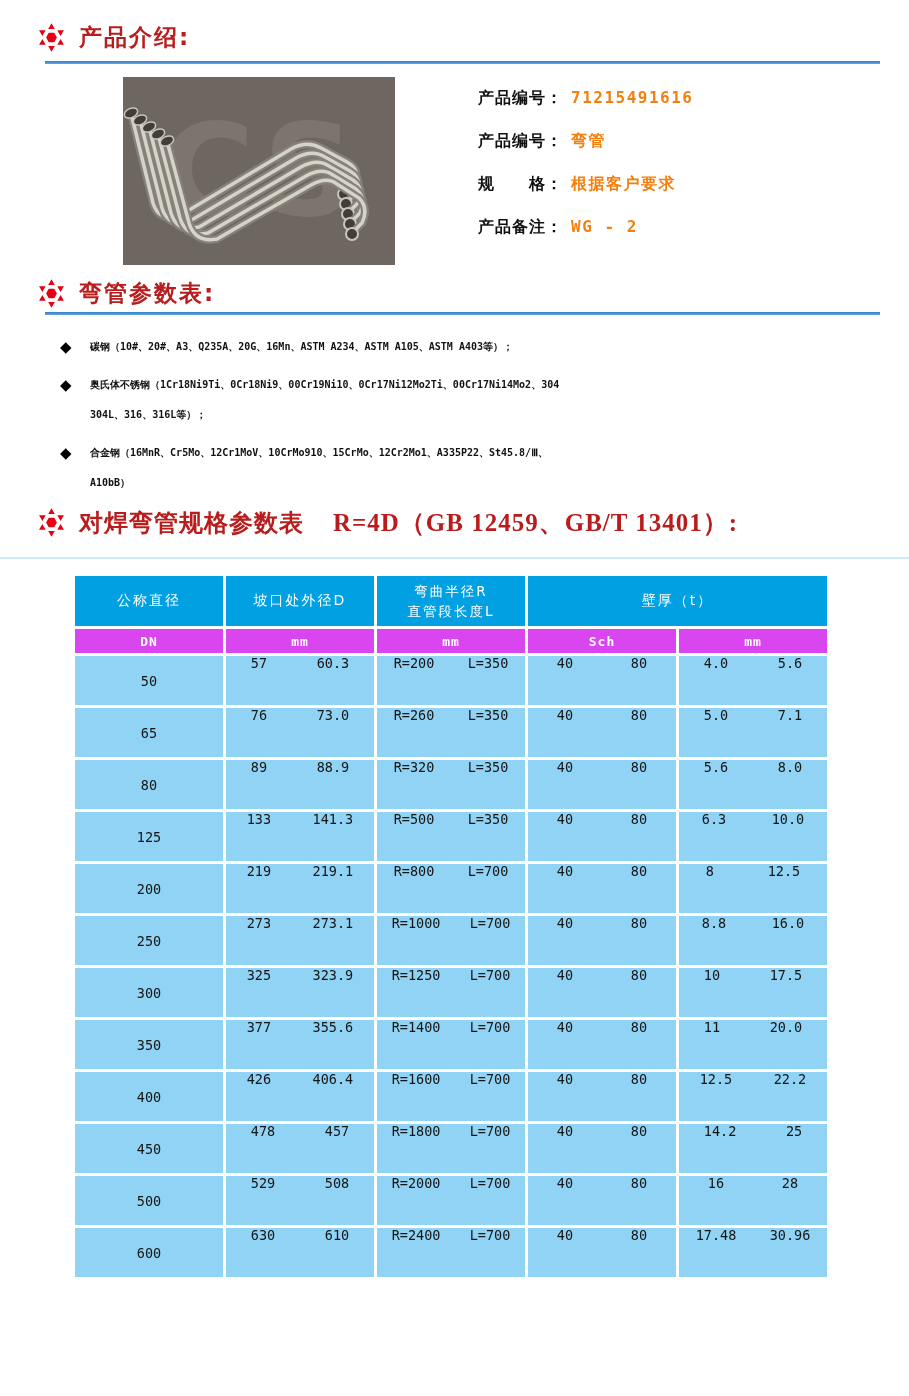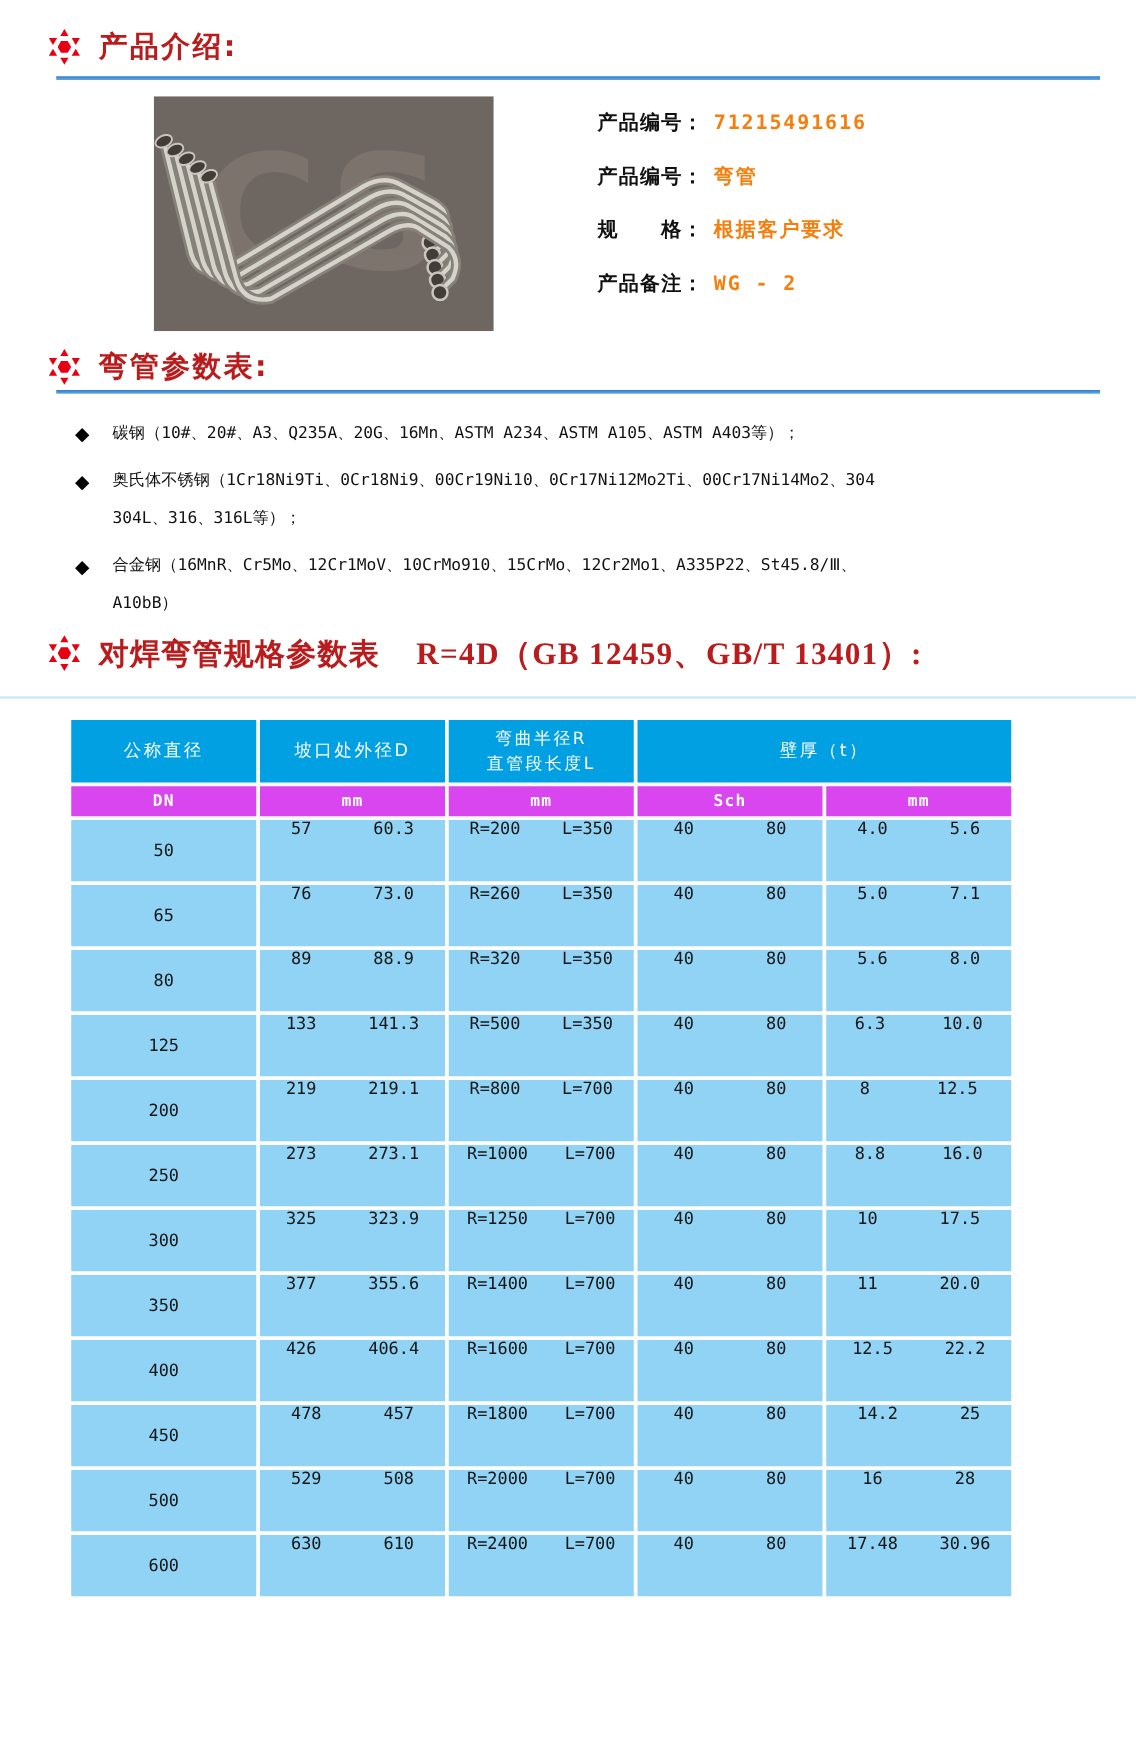--- a/index.html
+++ b/index.html
@@ -34,26 +34,26 @@
   .field-value{color:#f57f0c;font-weight:700;font-size:16px;letter-spacing:1.5px;
     font-family:"DejaVu Sans Mono","Liberation Mono",monospace;margin-left:8px;}
 
   
   .bullets{position:absolute;left:60px;top:332px;width:800px;}
   .bullet-item{display:flex;margin-bottom:8px;}
   .diamond{flex:0 0 30px;color:#000;font-size:15px;line-height:30px;}
   .bullet-text{flex:1;}
   .bullet-line{
     font-family:"DejaVu Sans Mono","Liberation Mono",monospace;
-    font-size:13px;font-weight:400;color:#111;line-height:30px;white-space:nowrap;
+    font-size:10px;font-weight:700;color:#111;line-height:30px;white-space:nowrap;
   }
 
   
   table.spec{
-    position:absolute;left:54px;top:573px;width:758px;
+    position:absolute;left:72px;top:573px;width:758px;
     border-collapse:separate;border-spacing:3px;table-layout:fixed;
   }
   table.spec td{padding:0;text-align:center;vertical-align:middle;}
   tr.h1 td{background:#00a0e3;color:#fff;height:50px;font-size:14px;letter-spacing:2px;}
   tr.h1 .two-line{line-height:20px;font-size:13.5px;}
   tr.h2 td{background:#d946ef;color:#fff;height:24px;font-weight:700;font-size:13px;
     font-family:"DejaVu Sans Mono","Liberation Mono",monospace;letter-spacing:1px;}
   tbody.groups td{background:#90d3f4;color:#151515;height:49px;
     font-family:"DejaVu Sans Mono","Liberation Mono",monospace;font-size:13.5px;}
   .stack{display:flex;flex-direction:row;justify-content:space-around;height:49px;}

